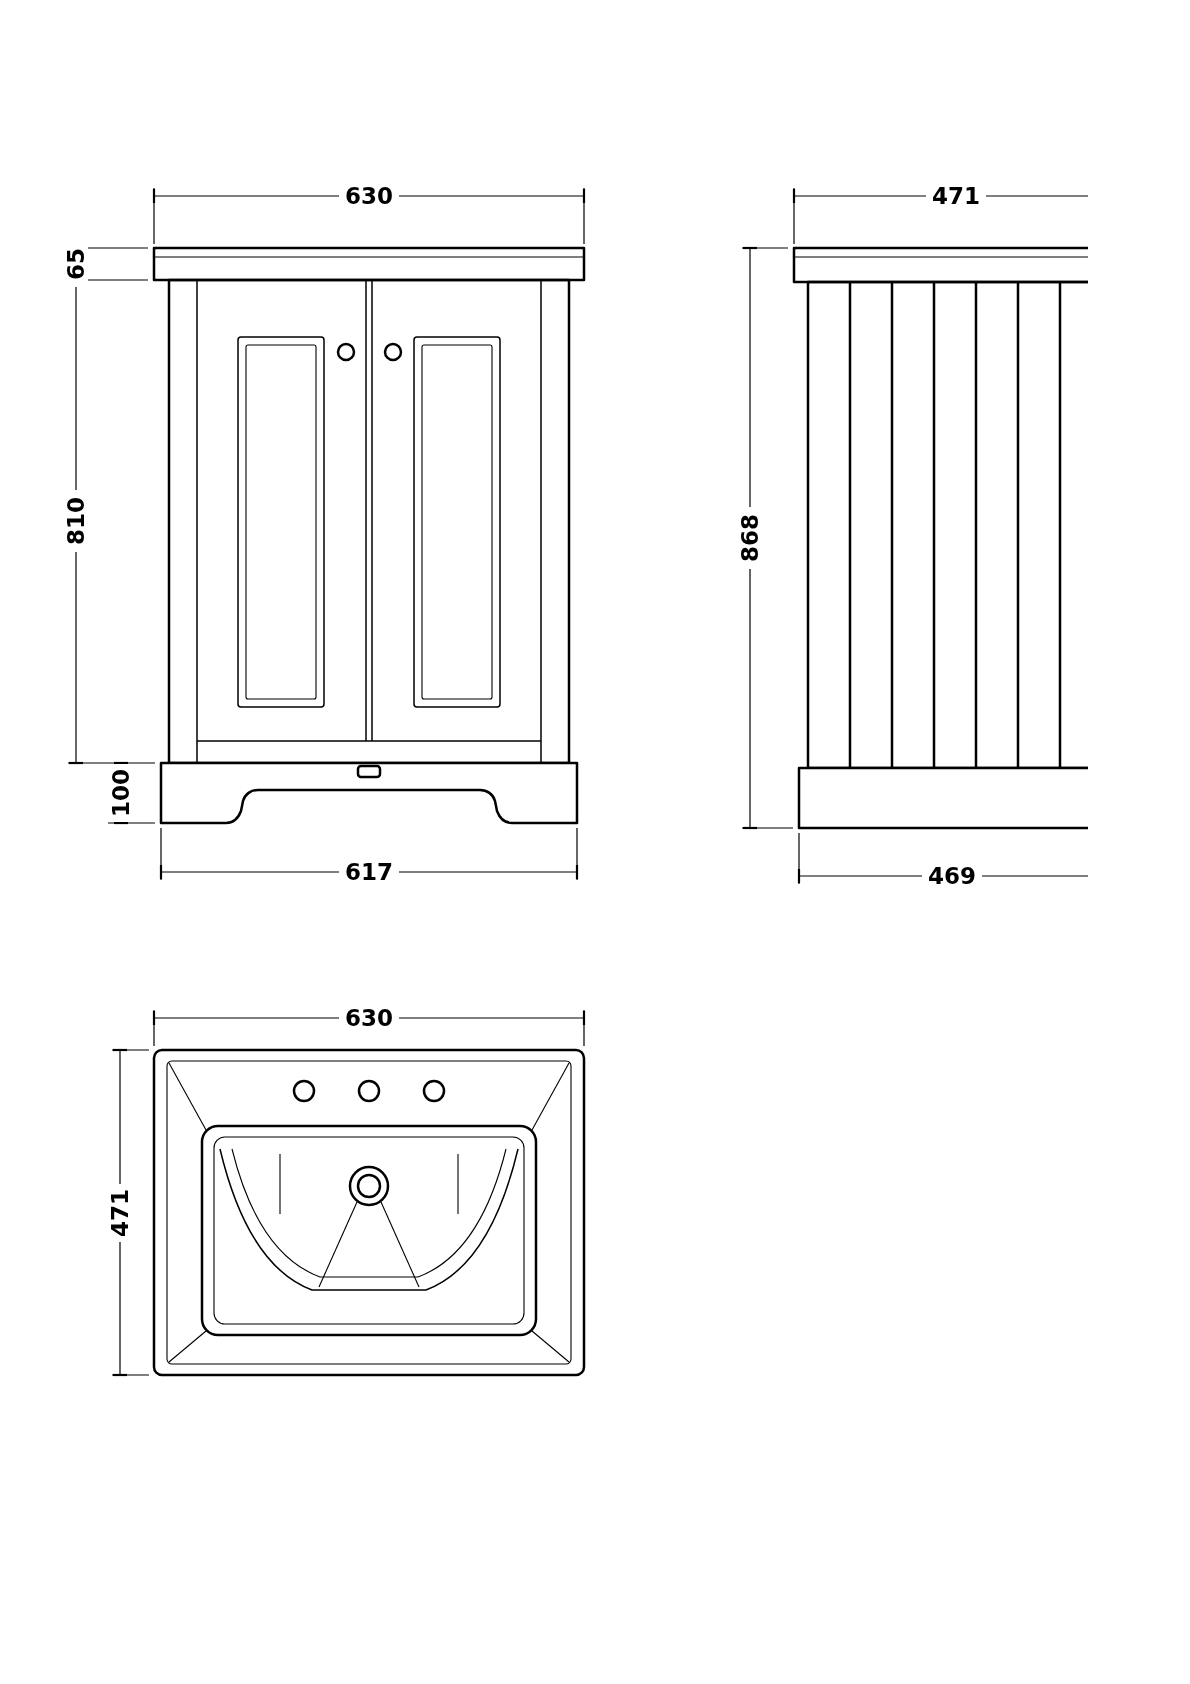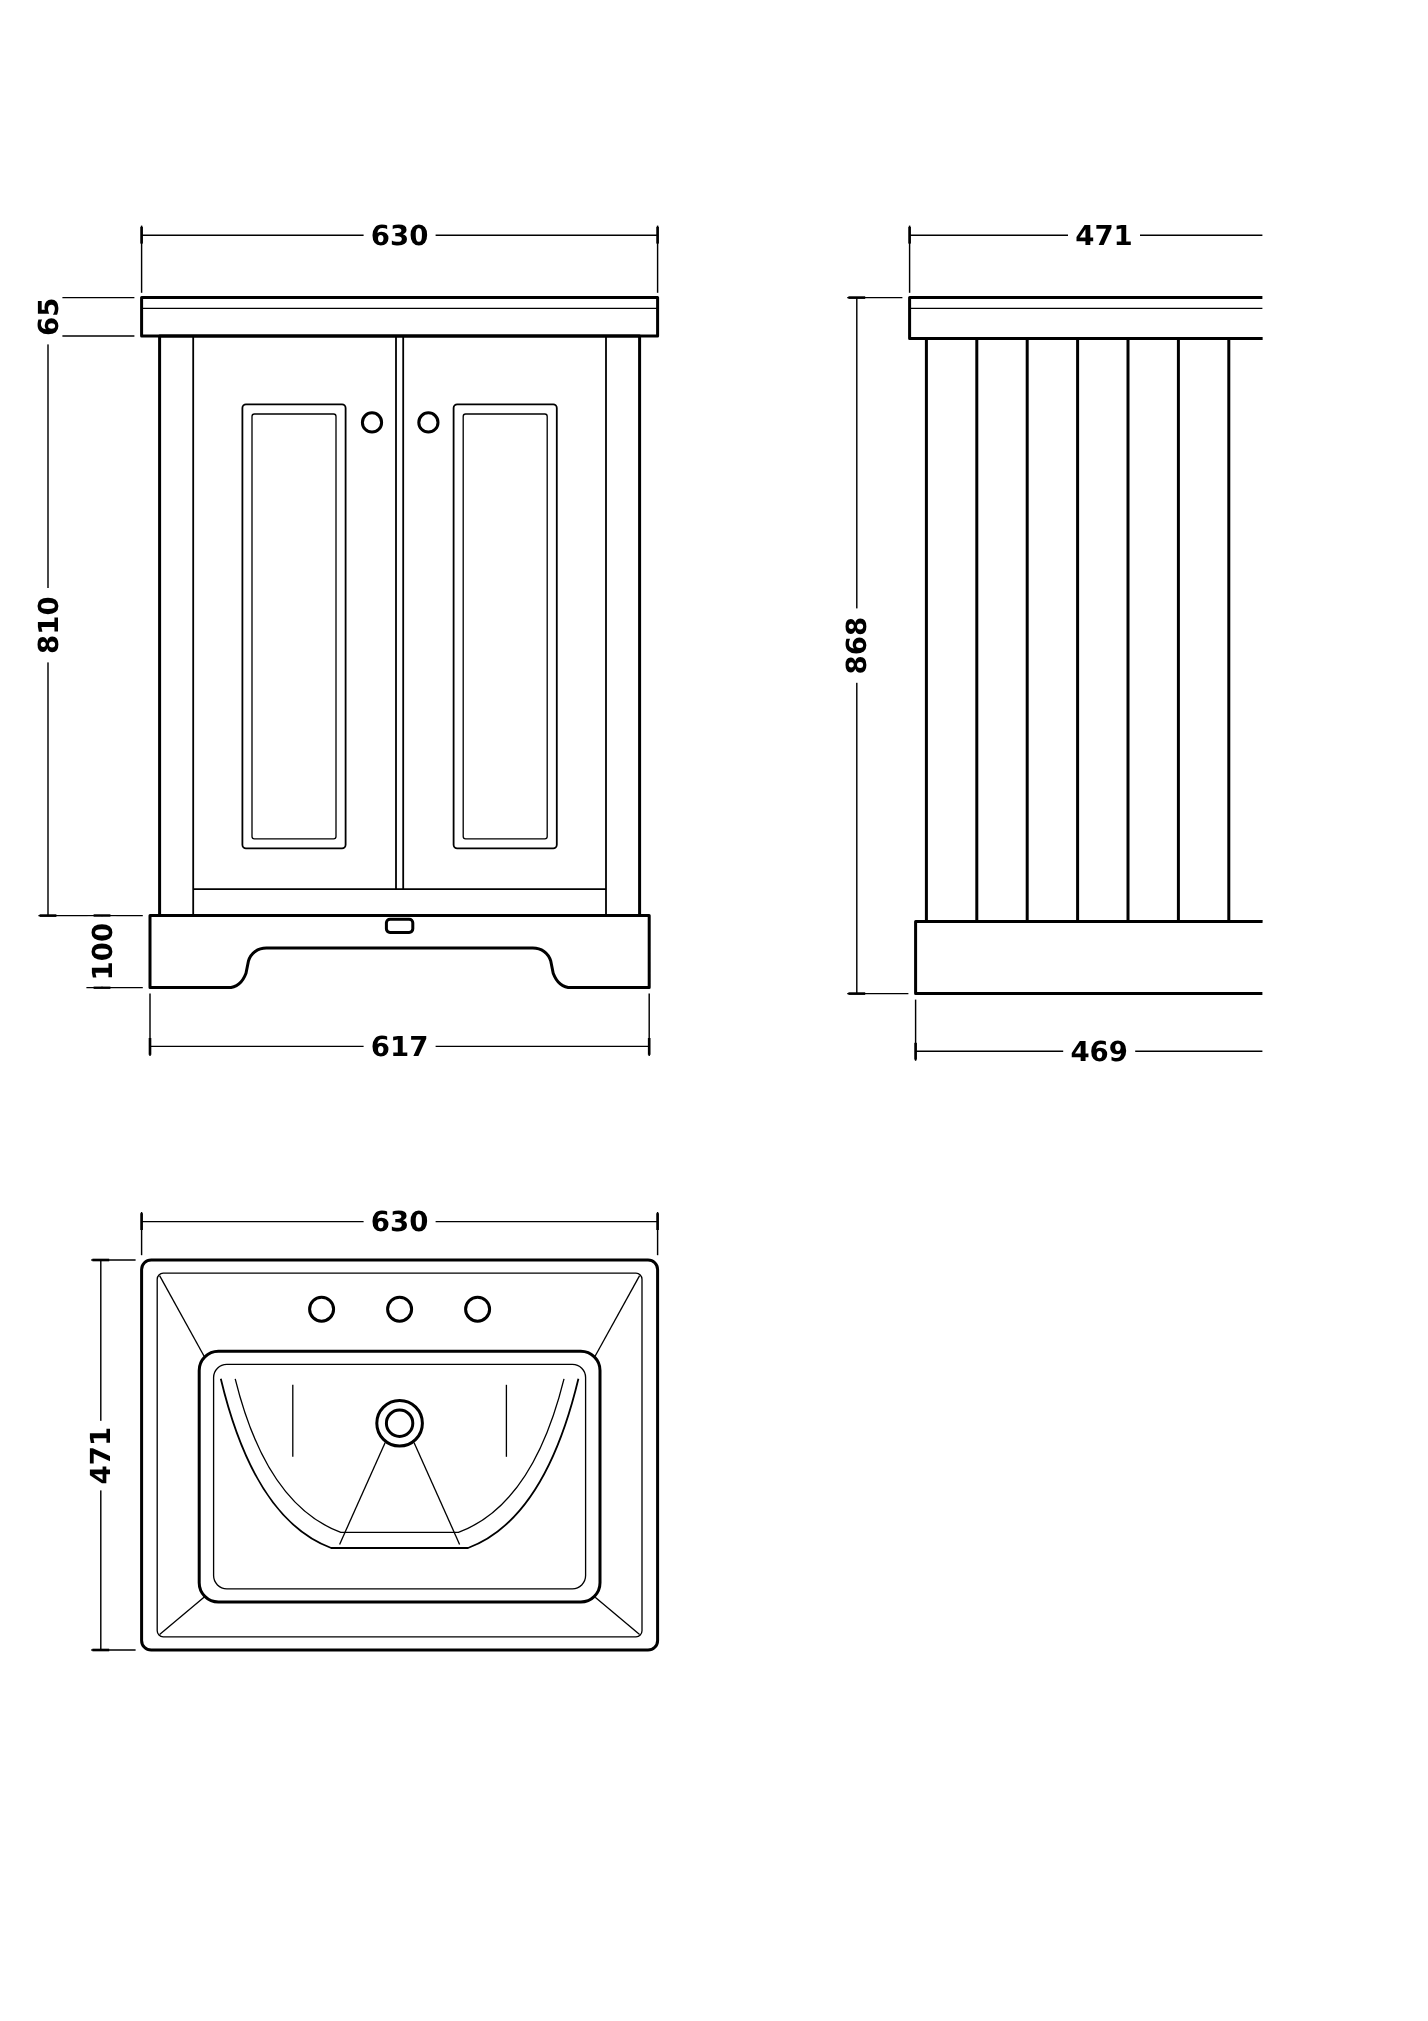--- a/index.html
+++ b/index.html
@@ -6,20 +6,21 @@
     margin: 0;
     padding: 0;
     background: #ffffff;
   }
   .page {
     position: relative;
     width: 1052px;
     height: 1684px;
     background: #ffffff;
     overflow: hidden;
+    padding-left: 36px;
   }
   svg { display: block; }
   .obj  { stroke: #000; fill: none; stroke-width: 2.5; stroke-linejoin: round; }
   .obj-fill { stroke: #000; fill: #fff; stroke-width: 2.5; stroke-linejoin: round; }
   .det  { stroke: #000; fill: none; stroke-width: 1.5; }
   .thin { stroke: #000; fill: none; stroke-width: 1.1; }
   .dimline { stroke: #000; fill: none; stroke-width: 1.2; }
   .tick { stroke: #000; stroke-width: 2.2; }
   .dim-label {
     font-family: "DejaVu Sans", "Liberation Sans", sans-serif;

